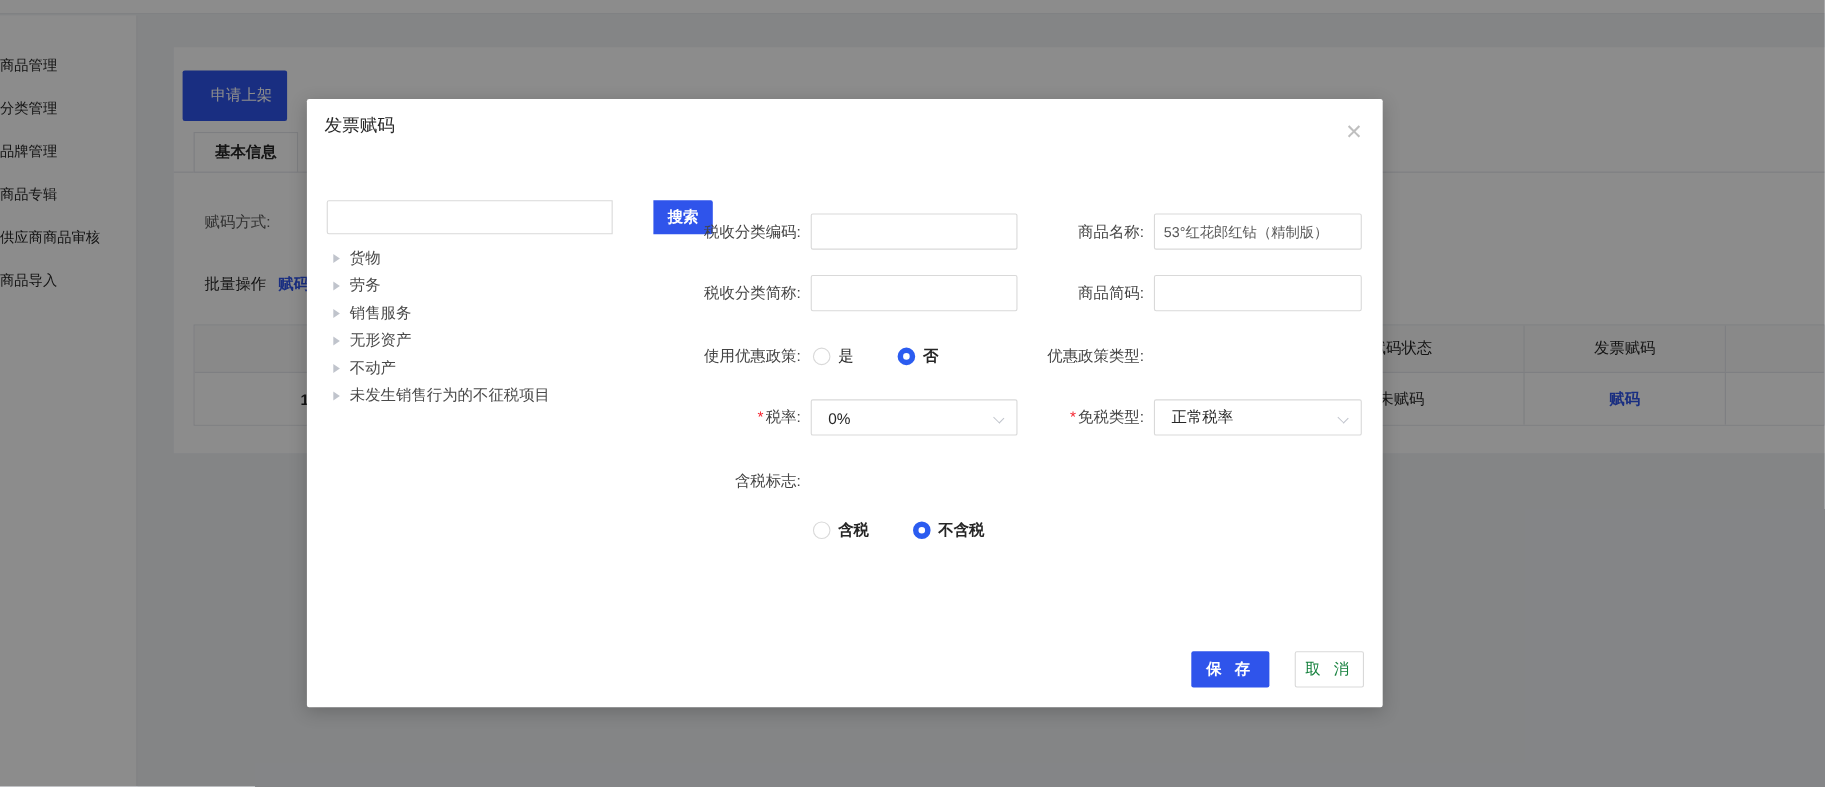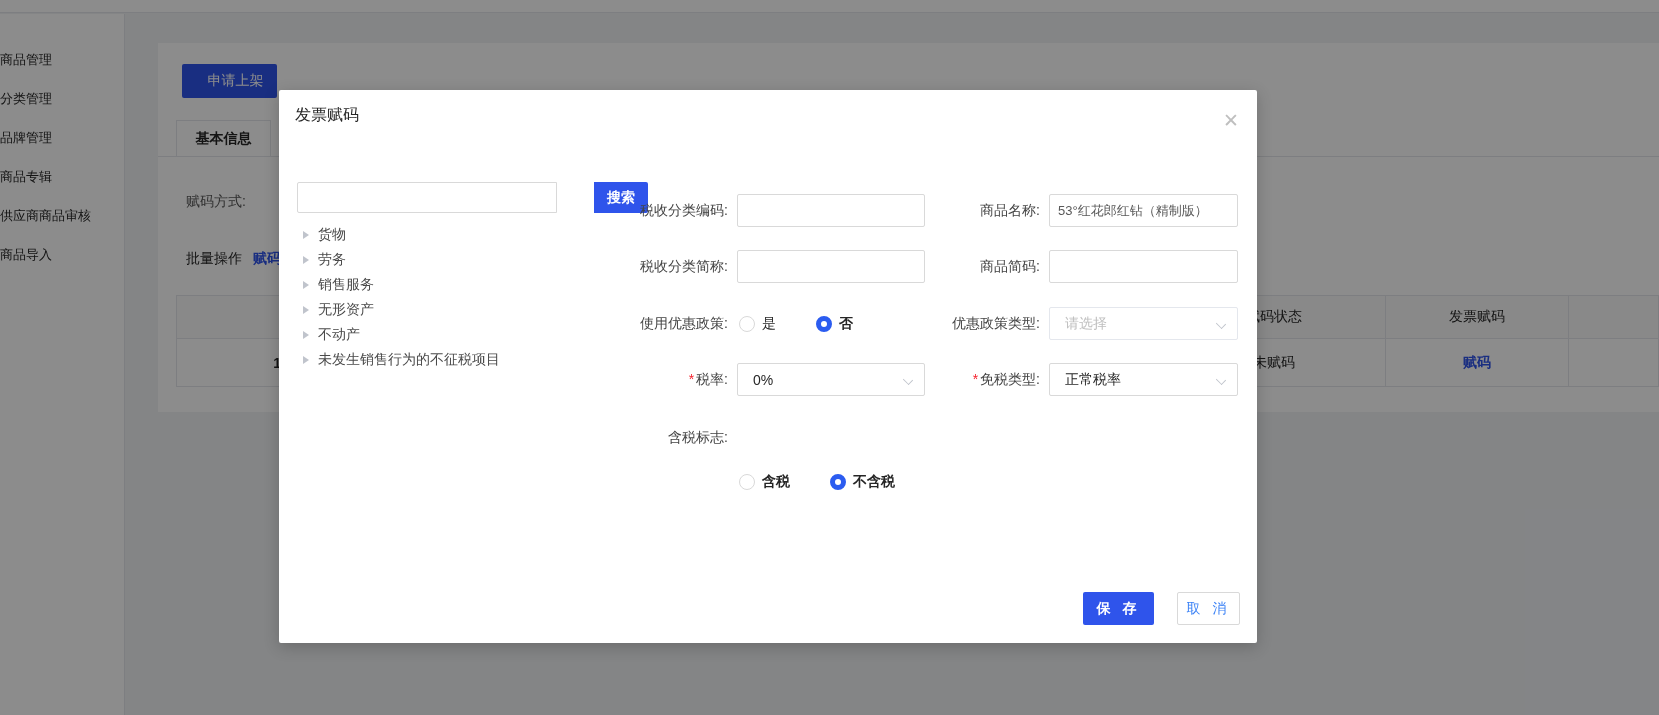--- a/index.html
+++ b/index.html
@@ -6,21 +6,21 @@
   html,body { width:1659px; height:715px; }
   body { font-family:"Liberation Sans","DejaVu Sans",sans-serif; background:#f0f2f5; overflow:hidden; }
   .page { position:relative; width:1659px; height:715px; background:#f0f2f5; overflow:hidden; }
 
   
   .topbar { position:absolute; left:0; top:0; width:1659px; height:13px; background:#fff; border-bottom:1px solid #e4e6eb; }
   .sidebar { position:absolute; left:0; top:14px; width:125px; height:701px; background:#fff; border-right:1px solid #e4e6eb; padding-top:26px; }
   .side-item { height:39px; line-height:39px; padding-left:0; font-size:13px; color:#262626; cursor:pointer; white-space:nowrap; }
   .card { position:absolute; left:158px; top:43px; width:1501px; height:369px; background:#fff; }
   .btn-primary { background:#2f54eb; color:#fff; border:none; border-radius:2px; font-size:14px; cursor:pointer; font-family:inherit; }
-  .apply-btn { position:absolute; left:24px; top:21px; width:95px; height:34px;padding-left:12px; }
+  .apply-btn { position:absolute; left:8px; top:21px; width:95px; height:46px;padding-left:12px; }
   .tabs-line { position:absolute; left:0; top:113px; width:1501px; border-bottom:1px solid #e4e6eb; }
   .tab { position:absolute; left:18px; top:77px; width:95px; height:37px; background:#fff; border:1px solid #e4e6eb; font-size:14px; font-weight:bold; color:#262626; display:flex; align-items:center; justify-content:center; cursor:pointer;text-align:right; }
   .coding-row { position:absolute; left:28px; top:150px; display:flex; align-items:center; font-size:14px; color:#595959;gap:33px; }
   .radio { width:16px; height:16px; border-radius:50%; border:1px solid #d9d9d9; background:#fff; display:inline-block; }
   .coding-row .radio { margin-left:12px; }
   .batch-row { position:absolute; left:28px; top:207px; display:flex; align-items:center; font-size:14px; color:#262626; }
   .link { color:#2f54eb; font-weight:bold; cursor:pointer; }
   .batch-row .link { margin-left:11px; }
   .table { position:absolute; left:18px; top:252px; width:1483px; border:1px solid #e4e6eb; font-size:14px; color:#262626; }
   .tr { display:flex; }
@@ -54,21 +54,21 @@
   .fselect { position:absolute; height:33px; border:1px solid #d9d9d9; border-radius:2px; background:#fff; display:flex; align-items:center; padding:0 28px 0 15px; font-size:14px; color:#262626; cursor:pointer; }
   .fselect.disabled { border-color:#e4e7ed; color:#bfbfbf; cursor:not-allowed; }
   .chev { position:absolute; right:12px; top:12px; width:8px; height:8px; border-right:1px solid #c0c4cc; border-bottom:1px solid #c0c4cc; transform:rotate(45deg) scaleY(0.8); }
   .radio-group { position:absolute; display:flex; align-items:center; font-size:14px; color:#262626; }
   .radio-opt { display:flex; align-items:center; cursor:pointer; }
   .radio.checked { border:5px solid #2b5cf0; }
   .radio-text { margin-left:7px; }
   .radio-text.sel { font-weight:bold; }
 
   .save-btn { position:absolute; left:804px; top:502px; width:71px; height:33px; font-weight:bold; letter-spacing:4px; }
-  .cancel-btn { position:absolute; left:898px; top:502px; width:63px; height:33px; background:#fff; border:1px solid #d9d9d9; border-radius:2px; font-size:14px; color:#3b82f6; cursor:pointer; letter-spacing:4px; font-family:inherit; }
+  .cancel-btn { position:absolute; left:898px; top:502px; width:63px; height:33px; background:#fff; border:1px solid #d9d9d9; border-radius:2px; font-size:14px; color:#15803d; cursor:pointer; letter-spacing:4px; font-family:inherit; }
 </style>
 </head>
 <body>
 
 <div class="page">
 
   <div class="topbar"></div>
 
   <div class="sidebar">
     <div class="side-item">商品管理</div>
@@ -165,24 +165,20 @@
       <span class="radio-opt">
         <span class="radio"></span>
         <span class="radio-text">是</span>
       </span>
       <span class="radio-opt" style="margin-left:40px;">
         <span class="radio checked"></span>
         <span class="radio-text sel">否</span>
       </span>
     </div>
     <div class="flabel" style="left:640px; top:217px; width:121px;">优惠政策类型:</div>
-    <div class="fselect disabled" style="left:770px; top:217px; width:189px;">
-      <span>请选择</span>
-      <span class="chev"></span>
-    </div>
 
     <div class="flabel" style="left:320px; top:273px; width:129px;"><span class="req">*</span><span>税率:</span></div>
     <div class="fselect" style="left:458px; top:273px; width:188px;">
       <span>0%</span>
       <span class="chev"></span>
     </div>
     <div class="flabel" style="left:640px; top:273px; width:121px;"><span class="req">*</span><span>免税类型:</span></div>
     <div class="fselect" style="left:770px; top:273px; width:189px;">
       <span>正常税率</span>
       <span class="chev"></span>

